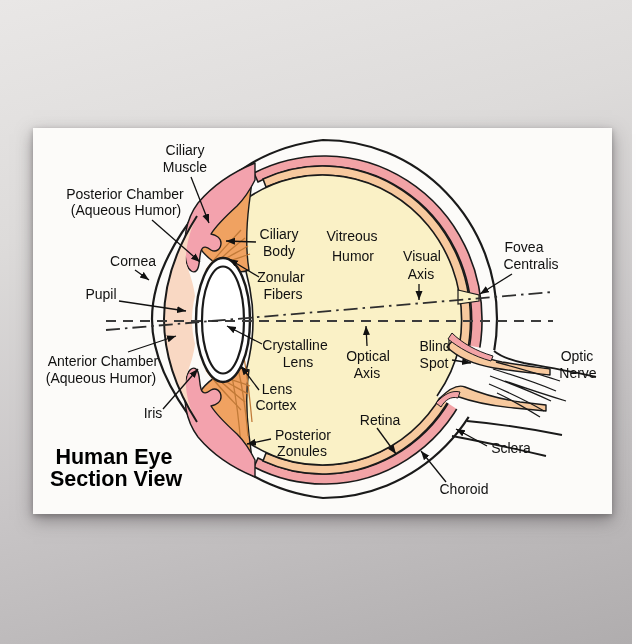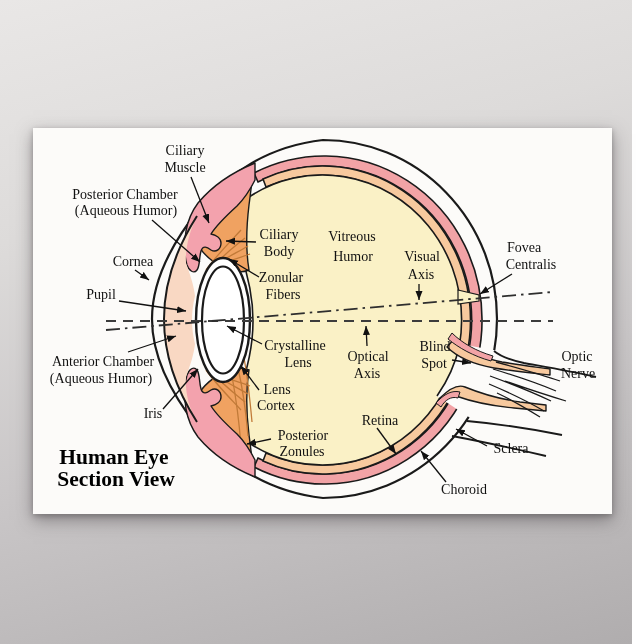--- a/index.html
+++ b/index.html
@@ -1,18 +1,18 @@
 <!DOCTYPE html>
 <html><head>
 <meta charset="utf-8">
 <style>
   html,body{margin:0;padding:0;}
   body{width:644px;height:644px;overflow:hidden;font-family:"Liberation Sans",sans-serif;}
   .scene{position:relative;width:632px;height:644px;
-         background:linear-gradient(165deg,#e9e7e6 0%,#dddbda 30%,#c9c6c7 62%,#b0adae 100%);font-family:Liberation Serif, serif;}
+         background:linear-gradient(165deg,#e9e7e6 0%,#dddbda 30%,#c9c6c7 62%,#b0adae 100%);}
   .poster{position:absolute;left:33px;top:128px;width:579px;height:386px;background:#fcfbf9;
           box-shadow:0 6px 16px rgba(70,65,68,.5),0 2px 5px rgba(70,65,68,.35);}
   svg{display:block;}
   text{fill:#111;}
   .lbl{font-size:14px;}
   .title{font-size:21.5px;font-weight:700;fill:#000;}
   .outline{stroke:#1a1a1a;fill:none;}
   .arrow{stroke:#111;stroke-width:1.3;fill:none;}
 </style>
 </head>

